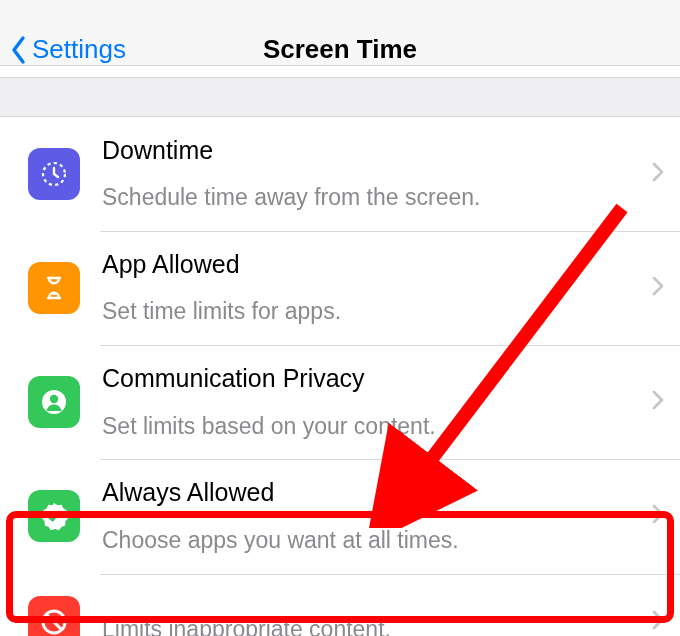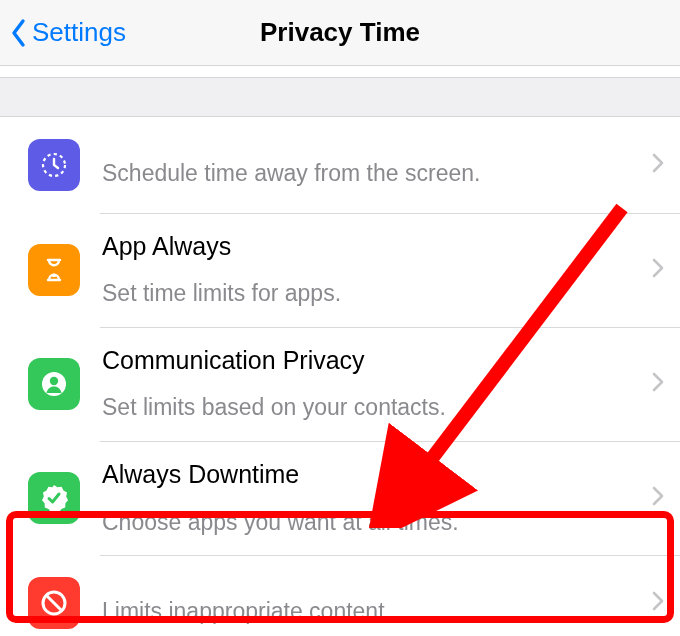--- a/index.html
+++ b/index.html
@@ -8,21 +8,21 @@
     height: 636px;
     font-family: -apple-system, "Helvetica Neue", Helvetica, Arial, sans-serif;
     background: #f0f0f2;
     overflow: hidden;
     position: relative;
   }
   .header {
     background: #f7f7f8;
     height: 66px;
     display: flex;
-    align-items: center;
+    align-items: flex-end;
     position: relative;
     border-bottom: 1px solid #d5d5d7;
   }
   .back {
     display: flex;
     align-items: center;
     color: #007aff;
     font-size: 26px;
     font-weight: 400;
     padding-left: 10px;
@@ -132,91 +132,92 @@
 </head>
 <body>
 
 <div class="header">
   <div class="back">
     <svg viewBox="0 0 18 30">
       <path d="M13 3 L4 15 L13 27" fill="none" stroke="#007aff" stroke-width="3.4" stroke-linecap="round" stroke-linejoin="round"></path>
     </svg>
     <span>Settings</span>
   </div>
-  <div class="title">Privacy Time</div>
+  <div class="title">Screen Time</div>
 </div>
 
 <div class="gap-bar"></div>
 <div class="spacer"></div>
 
 <div class="list">
 
   <div class="row">
     <div class="app-icon ic-downtime">
       <svg viewBox="0 0 32 32">
           <circle cx="16" cy="16" r="11" fill="none" stroke="#fff" stroke-width="2.2" stroke-dasharray="3.2 3.2"></circle>
           <path d="M16 10 V16 L20 19" fill="none" stroke="#fff" stroke-width="2.4" stroke-linecap="round"></path>
         </svg>
     </div>
     <div class="texts">
+      <div class="label">Downtime</div>
       <div class="sub">Schedule time away from the screen.</div>
     </div>
     <div class="chev">
       <svg viewBox="0 0 12 20">
           <path d="M2 2 L10 10 L2 18" fill="none" stroke-width="2.6" stroke-linecap="round" stroke-linejoin="round"></path>
         </svg>
     </div>
   </div>
 
   <div class="row">
     <div class="app-icon ic-applimits">
       <svg viewBox="0 0 32 32">
           <path d="M10 6 H22 M10 26 H22 M11 6 C11 13 21 13 21 6 M11 26 C11 19 21 19 21 26" fill="none" stroke="#fff" stroke-width="2.4" stroke-linecap="round"></path>
           <path d="M14 23 L18 23 L16 19 Z" fill="#fff"></path>
         </svg>
     </div>
     <div class="texts">
-      <div class="label">App Always</div>
+      <div class="label">App Allowed</div>
       <div class="sub">Set time limits for apps.</div>
     </div>
     <div class="chev">
       <svg viewBox="0 0 12 20">
           <path d="M2 2 L10 10 L2 18" fill="none" stroke-width="2.6" stroke-linecap="round" stroke-linejoin="round"></path>
         </svg>
     </div>
   </div>
 
   <div class="row">
     <div class="app-icon ic-commlimits">
       <svg viewBox="0 0 32 32">
           <circle cx="16" cy="16" r="12" fill="#fff"></circle>
           <circle cx="16" cy="13" r="4.2" fill="#34c759"></circle>
           <path d="M8.5 25 C9.5 20 13 18.5 16 18.5 C19 18.5 22.5 20 23.5 25 Z" fill="#34c759"></path>
         </svg>
     </div>
     <div class="texts">
       <div class="label">Communication Privacy</div>
-      <div class="sub">Set limits based on your contacts.</div>
+      <div class="sub">Set limits based on your content.</div>
     </div>
     <div class="chev">
       <svg viewBox="0 0 12 20">
           <path d="M2 2 L10 10 L2 18" fill="none" stroke-width="2.6" stroke-linecap="round" stroke-linejoin="round"></path>
         </svg>
     </div>
   </div>
 
   <div class="row">
     <div class="app-icon ic-allowed">
       <svg viewBox="0 0 32 32">
         <path d="M16 3 L19.5 5.2 L23.6 4.8 L25.5 8.4 L29 10.6 L28.2 14.6 L30 18.2 L27.4 21.3 L27.2 25.4 L23.4 26.9 L21 30.2 L17 29 L13 30.2 L10.6 26.9 L6.8 25.4 L6.6 21.3 L4 18.2 L5.8 14.6 L5 10.6 L8.5 8.4 L10.4 4.8 L14.5 5.2 Z" fill="#fff"></path>
         <path d="M11 16.5 L14.5 20 L21 12" fill="none" stroke="#34c759" stroke-width="3" stroke-linecap="round" stroke-linejoin="round"></path>
       </svg>
     </div>
     <div class="texts">
-      <div class="label">Always Downtime</div>
+      <div class="label">Always Allowed</div>
       <div class="sub">Choose apps you want at all times.</div>
     </div>
     <div class="chev">
       <svg viewBox="0 0 12 20">
           <path d="M2 2 L10 10 L2 18" fill="none" stroke-width="2.6" stroke-linecap="round" stroke-linejoin="round"></path>
         </svg>
     </div>
   </div>
 
   <div class="row">

